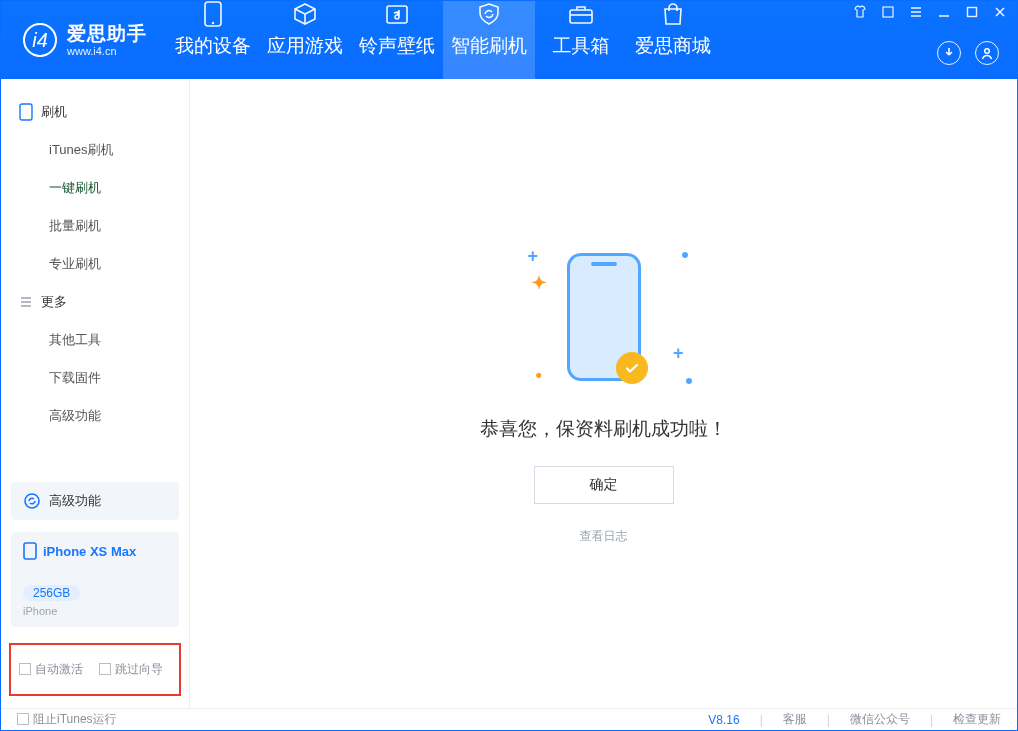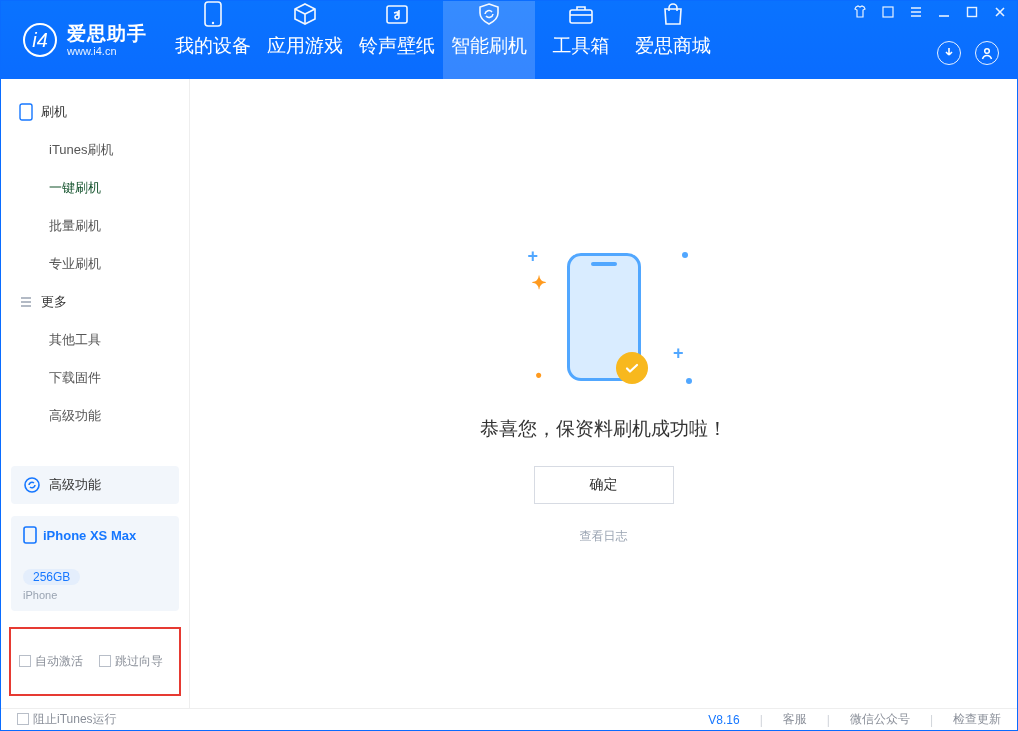--- a/index.html
+++ b/index.html
@@ -27,21 +27,21 @@
     .sec-head { display:flex;align-items:center; gap:8px; padding:10px 18px; color:#333; font-weight:500;}
     .sec-head svg{flex-shrink:0;}
     .sec-item { padding:10px 18px 10px 48px; cursor:pointer; color:#555;}
     .sec-item.active{ color:#14532d;}
     .sidebar-gap{flex:1;}
     .mode-card,.dev-card{ margin:6px 10px; background:#f2f6fb; border-radius:4px; padding:10px 12px; display:flex; align-items:center; gap:8px; font-size:13px; color:#333;}
     .dev-card{ flex-direction:column; align-items:flex-start; gap:4px;}
     .dev-name{ color:#1677ff; font-weight:600; display:flex;align-items:center;gap:6px;}
     .dev-cap{ background:#e4eefc; color:#1677ff; font-size:12px; border-radius:10px; padding:1px 10px;margin-top:21px;}
     .dev-sub{ color:#9aa4b2; font-size:11px;}
-    .opt-row{ border:2px solid #e63a32; margin:10px 8px 12px; padding:24px 8px; display:flex; gap:16px; font-size:12px; color:#8a8f99;}
+    .opt-row{ border:2px solid #e63a32; margin:10px 8px 12px; padding:16px 8px; display:flex; gap:16px; font-size:12px; color:#8a8f99;}
     .chk{ width:12px;height:12px;border:1px solid #b8bec8; display:inline-block; margin-right:4px; vertical-align:-2px;}
 
     .main { flex:1; display:flex; flex-direction:column; align-items:center; justify-content:center; gap:24px; color:#333;}
     .phone-wrap{ position:relative; width:120px;height:150px; display:flex;align-items:center;justify-content:center;}
     .ph-frame{ width:74px;height:128px;border:3px solid #51a7ff; border-radius:14px; background:#d9ecff; position:relative;}
     .ph-notch{ position:absolute; top:6px;left:50%;transform:translateX(-50%); width:26px;height:4px;border-radius:3px;background:#51a7ff;}
     .ph-badge{ position:absolute; right:-10px; bottom:-6px; width:32px;height:32px;border-radius:50%; background:#f8b81e; display:flex;align-items:center;justify-content:center;}
     .spark{ position:absolute; font-size:18px; color:#51a7ff; font-weight:900;}
     .sp1{top:4px;left:-16px;} .sp2{bottom:28px;right:-20px;}
     .spark.c{ color:#ff9a1e;} .sp3{top:30px;left:-12px;} .sp4{bottom:6px;left:-8px;}

